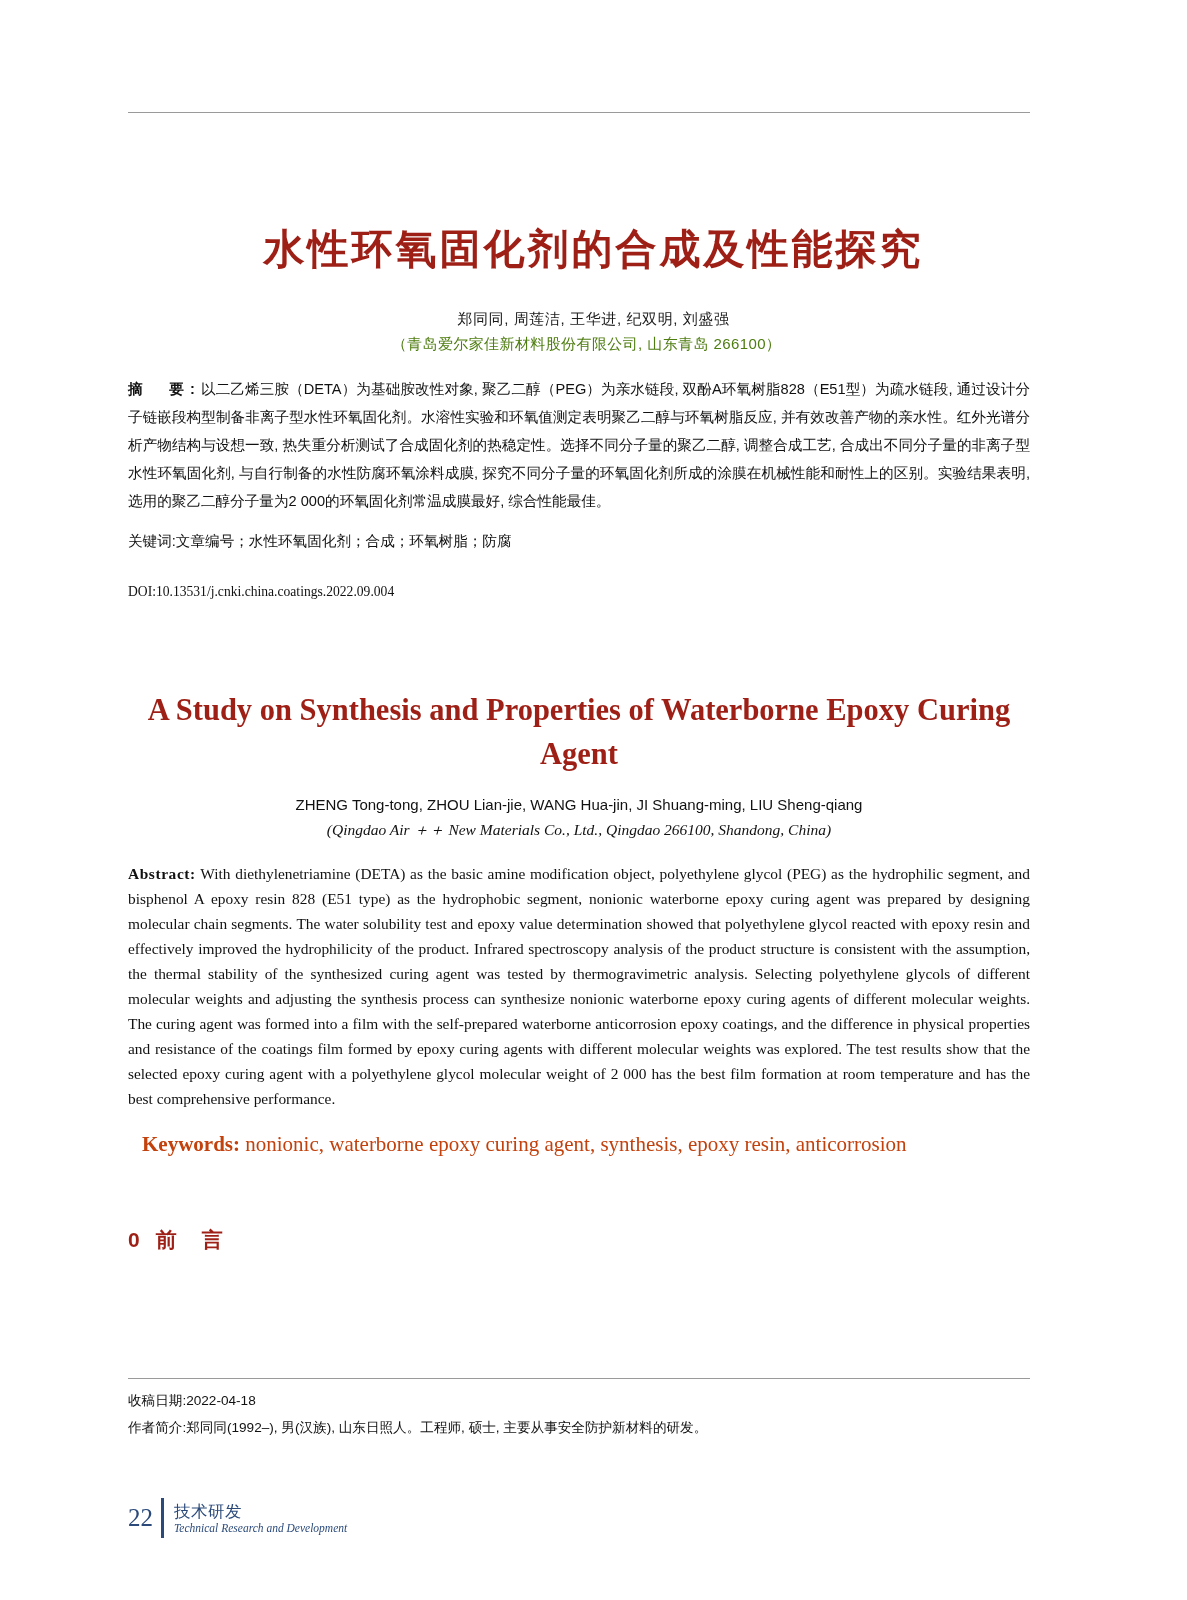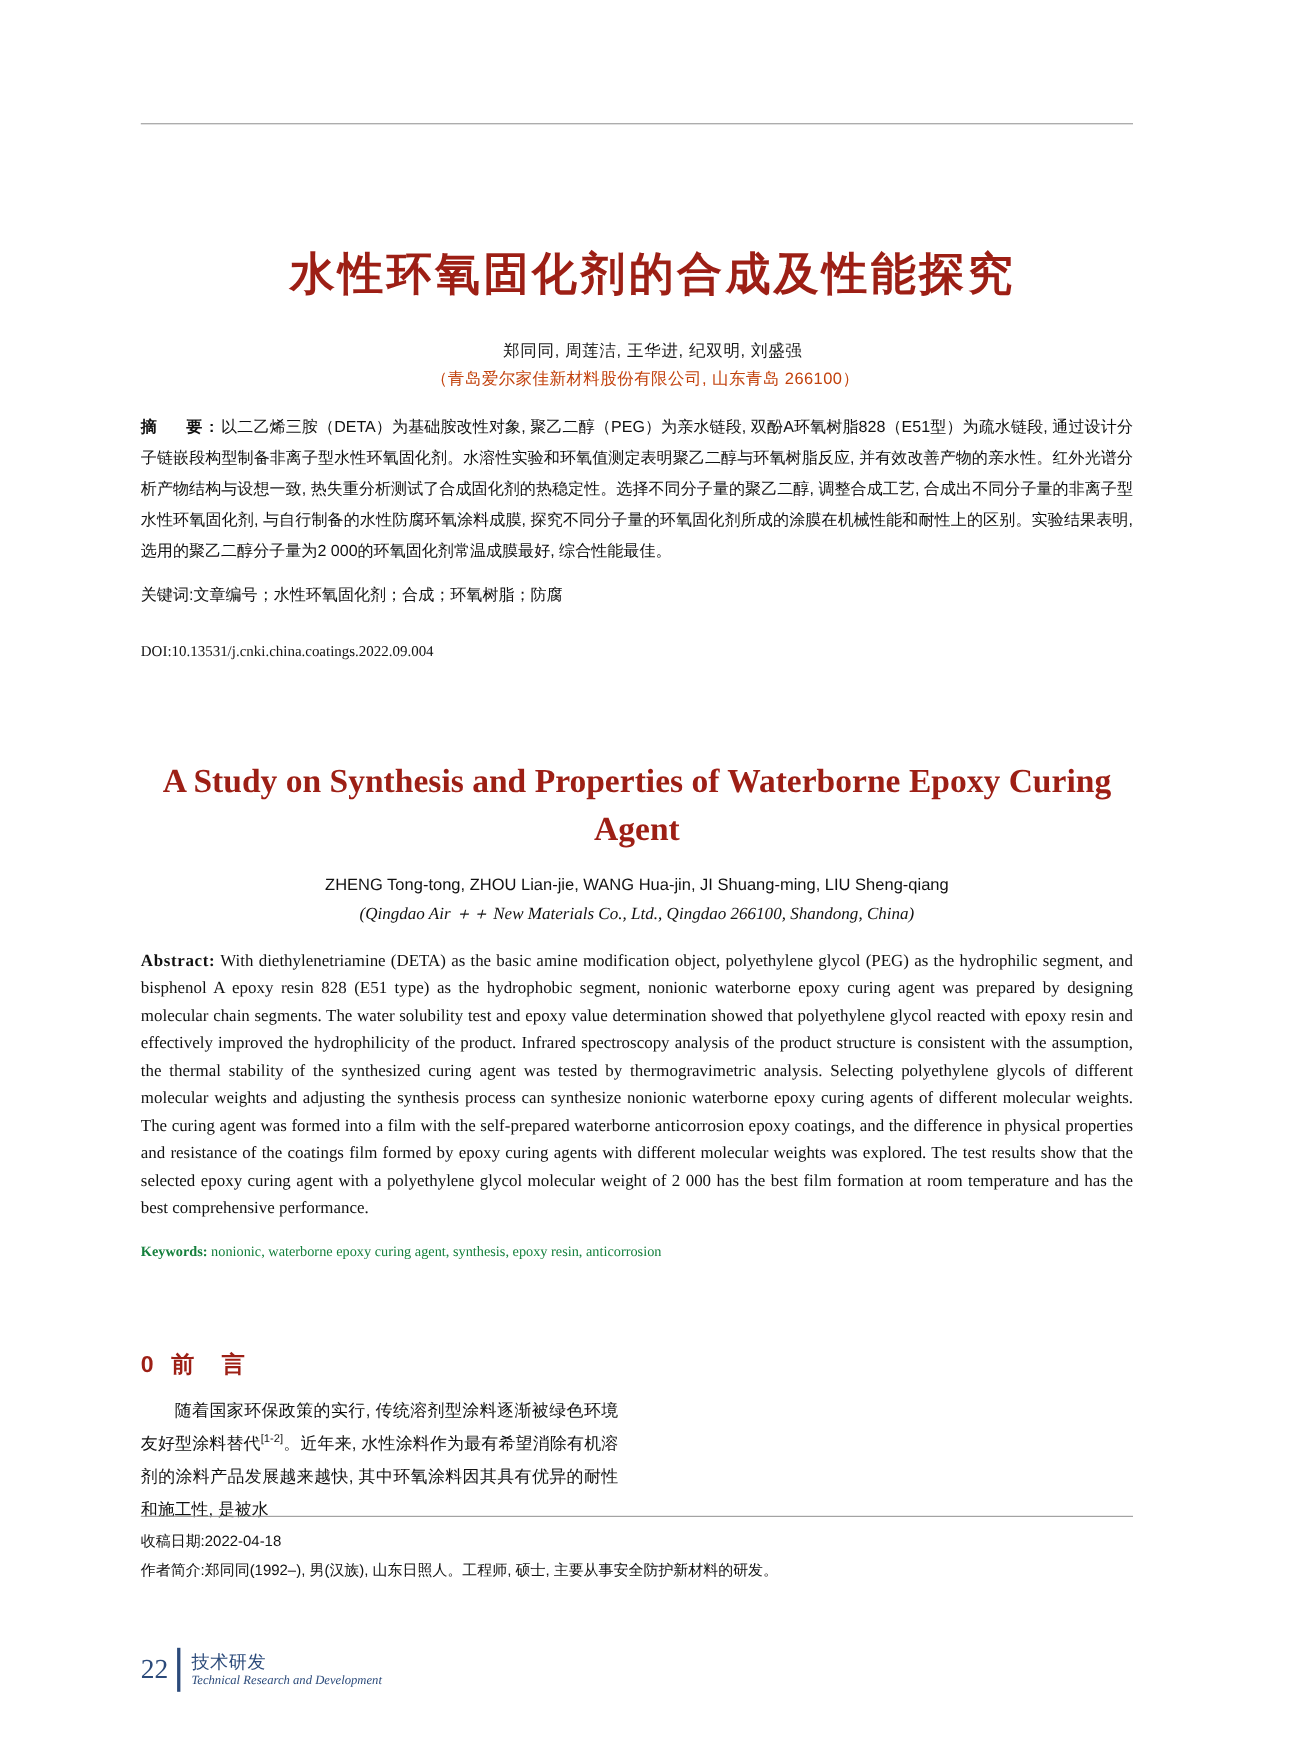--- a/index.html
+++ b/index.html
@@ -69,21 +69,21 @@
     font-size: 15px;
     color: #1a1a1a;
     letter-spacing: .6px;
   }
   .cn-affil {
     position: absolute;
     top: 335px;
     left: 0; right: 14px;
     text-align: center;
     font-size: 15px;
-    color: #c2410c;
+    color: #4d7c0f;
     letter-spacing: .4px;
   }
 
   
   .cn-abs {
     position: absolute;
     left: 128px;
     top: 375px;
     width: 902px;
     font-size: 14.6px;
@@ -175,27 +175,27 @@
   }
   .en-abs .lbl {
     font-weight: bold;
     letter-spacing: .6px;
   }
   .en-abs-body {
     display: inline;
   }
   .en-kw {
     position: absolute;
-    left: 128px;
+    left: 142px;
     top: 1128px;
     width: 902px;
     font-family: "Liberation Serif", serif;
-    font-size: 13px;
+    font-size: 21px;
     line-height: 1.6;
-    color: #15803d;
+    color: #c2410c;
   }
   .en-kw .lbl { font-weight: bold; }
 
   
   .sec-head {
     position: absolute;
     left: 128px;
     top: 1226px;
     font-size: 21px;
     font-weight: bold;
@@ -312,23 +312,20 @@
 
   <div class="en-kw">
     <span class="lbl">Keywords:</span>
     <span>nonionic, waterborne epoxy curing agent, synthesis, epoxy resin, anticorrosion</span>
   </div>
 
   <div class="sec-head">
     <span class="num">0</span><span>前　言</span>
   </div>
 
-  <div class="col-left">
-    <div class="indent"><span>随着国家环保政策的实行, 传统溶剂型涂料逐渐被绿色环境友好型涂料替代</span><sup>[1-2]</sup><span>。近年来, 水性涂料作为最有希望消除有机溶剂的涂料产品发展越来越快, 其中环氧涂料因其具有优异的耐性和施工性, 是被水</span></div>
-  </div>
 
 
   <div class="foot-rule"></div>
   <div class="footnotes">
     <div>收稿日期:2022-04-18</div>
     <div>作者简介:郑同同(1992–), 男(汉族), 山东日照人。工程师, 硕士, 主要从事安全防护新材料的研发。</div>
   </div>
 
   <div class="footer">
     <div class="pgnum">22</div>

